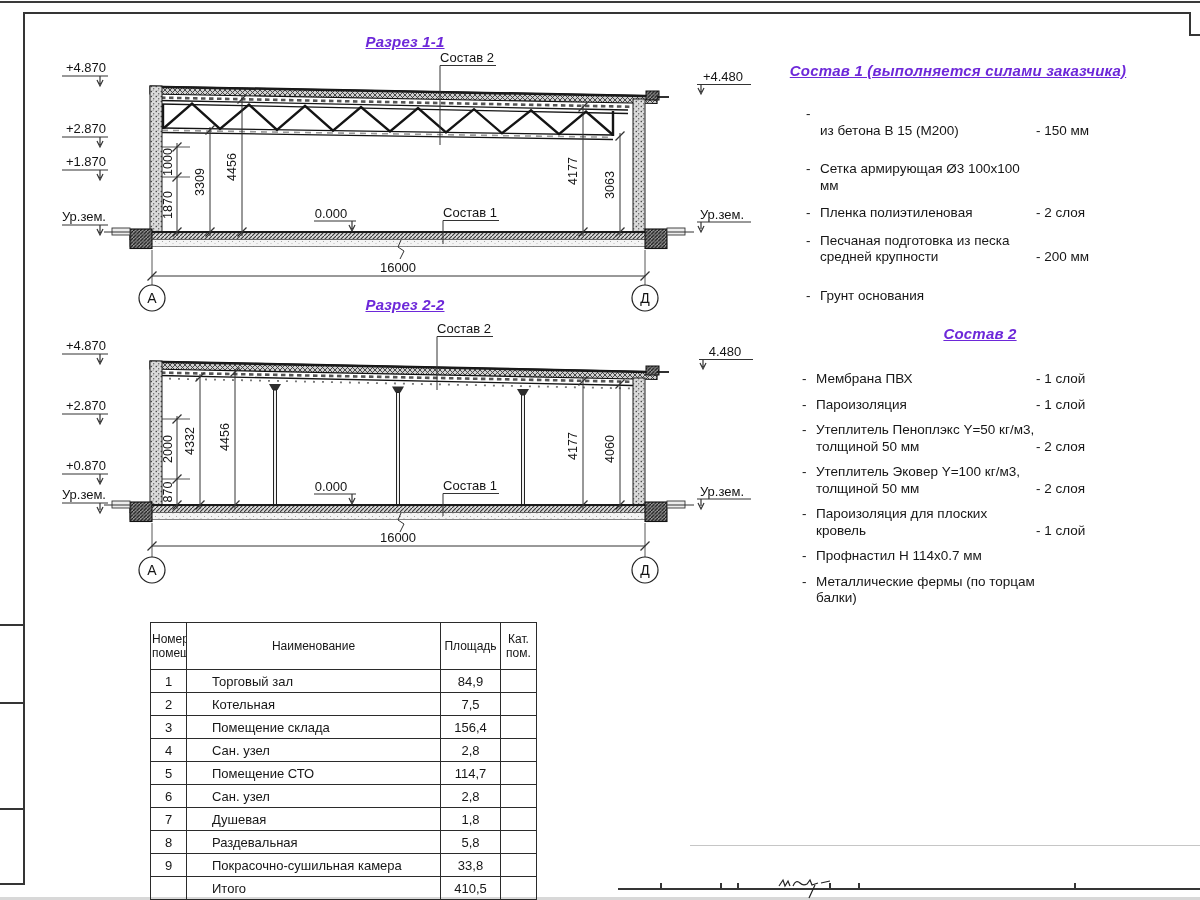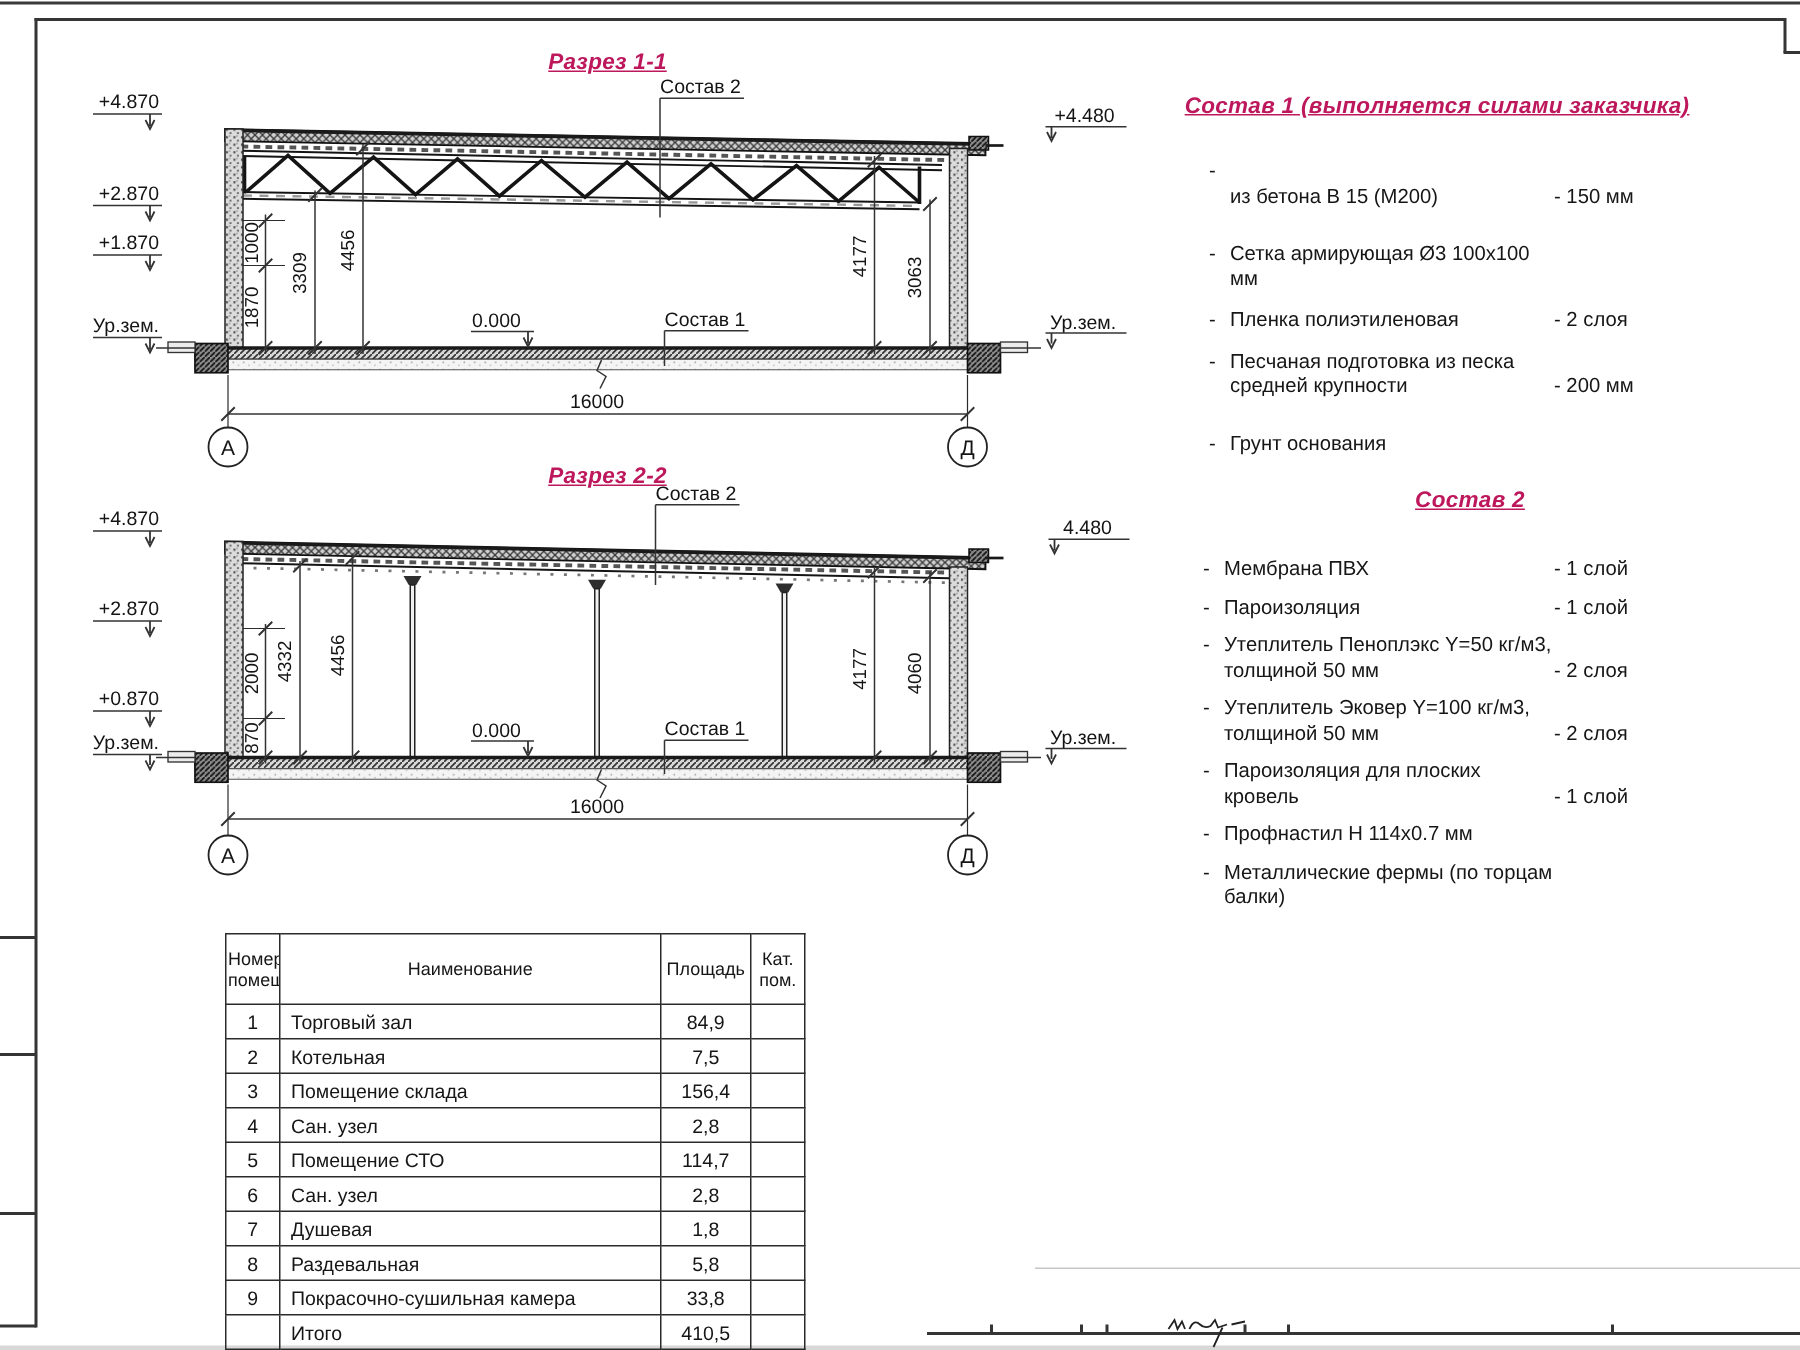--- a/index.html
+++ b/index.html
@@ -1,35 +1,35 @@
 <!DOCTYPE html>
 <html><head>
 <meta charset="utf-8">
 <style>
   html,body{margin:0;padding:0;background:#fff;}
   .sheet{position:relative;width:1200px;height:900px;background:#ffffff;overflow:hidden;
          font-family:"Liberation Sans",sans-serif;color:#1a1a1a;}
   .fl{position:absolute;background:#353535;}
   .hdr{position:absolute;font-style:italic;font-weight:bold;font-size:15px;text-align:center;
-       text-decoration:underline;color:#be185d;letter-spacing:.2px;}
+       text-decoration:underline;color:#6d28d9;letter-spacing:.2px;}
   .mlist{position:absolute;font-size:13.5px;line-height:16.5px;color:#161616;}
   .mitem{display:grid;grid-template-columns:14px 1fr 106px;margin-bottom:11px;}
   .mitem.mb-lg{margin-bottom:22px;}
   .mlist2 .mitem{margin-bottom:9px;}
   .mitem .b{grid-column:1;grid-row:1;}
   .mitem .l1{grid-column:2;grid-row:1;}
   .mitem .l2{grid-column:2;grid-row:2;}
   .mitem .val{grid-column:3;grid-row:1 / span 2;align-self:end;white-space:nowrap;}
   .rtable{position:absolute;left:150px;top:622px;}
   .rtable table{border-collapse:collapse;table-layout:fixed;width:386px;border:1.6px solid #222;}
   .rtable th,.rtable td{border:1px solid #2b2b2b;font-weight:normal;color:#161616;overflow:hidden;}
   .rtable th{height:44px;font-size:12px;text-align:center;padding:1px;}
   .rtable td{height:20px;font-size:13px;}
   .rtable td.c{text-align:center;}
-  .rtable td.n{text-align:left;padding-left:7px;}
+  .rtable td.n{text-align:left;padding-left:25px;}
   svg{position:absolute;}
   svg text{font-family:"Liberation Sans",sans-serif;fill:#141414;}
   .t12{font-size:12.5px;} .t13{font-size:13px;} .t14{font-size:14px;}
   .s1{stroke:#1a1a1a;stroke-width:2.2;fill:none;}
   .s3{stroke:#2b2b2b;stroke-width:.8;fill:none;}
   .dim{stroke:#333;stroke-width:1;fill:none;}
   .tick{stroke:#333;stroke-width:1.3;fill:none;}
   .arr{stroke:#333;stroke-width:1.2;fill:none;}
   .truss{stroke:#141414;stroke-width:2.4;fill:none;}
   .chord{stroke:#141414;stroke-width:1.3;fill:none;}
@@ -55,21 +55,21 @@
   <div class="fl" style="left:737px;top:883px;width:1.5px;height:6px;"></div>
   <div class="fl" style="left:829px;top:883px;width:1.5px;height:6px;"></div>
   <div class="fl" style="left:858px;top:883px;width:1.5px;height:6px;"></div>
   <div class="fl" style="left:1074px;top:883px;width:1.5px;height:6px;"></div>
   <div class="fl" style="left:0;top:897px;width:1200px;height:3px;background:#d8d8d8;"></div>
   <svg style="left:775px;top:872px;width:70px;height:28px;" viewBox="0 0 70 28">
     <path d="M4,14 l4,-6 2,6 3,-5 2,5 m3,0 q3,-7 7,-3 q3,3 7,1 l3,-4 2,5 6,-2 m3,0 l9,-2 m-15,4 l-6,13" stroke="#222" stroke-width="1.2" fill="none"></path>
   </svg>
 
   <div class="hdr" style="left:330px;top:33px;width:150px;">Разрез 1-1</div>
-  <div class="hdr" style="left:330px;top:309px;width:150px;">Разрез 2-2</div>
+  <div class="hdr" style="left:330px;top:296px;width:150px;">Разрез 2-2</div>
   <div class="hdr" style="left:773px;top:62px;width:370px;">Состав 1 (выполняется силами заказчика)</div>
   <div class="hdr" style="left:795px;top:325px;width:370px;">Состав 2</div>
 
   <svg style="left:40px;top:28px;width:720px;height:292px;" viewBox="40 28 720 292">
     <defs>
       <pattern id="pWall" width="5" height="5" patternUnits="userSpaceOnUse">
         <rect width="5" height="5" fill="#dcdcdc"></rect>
         <rect x="0.6" y="0.8" width="1.4" height="1.4" fill="#4a4a4a"></rect>
         <rect x="3" y="3.1" width="1.3" height="1.3" fill="#6a6a6a"></rect>
         <rect x="2.6" y="0.2" width="0.9" height="0.9" fill="#8a8a8a"></rect>

